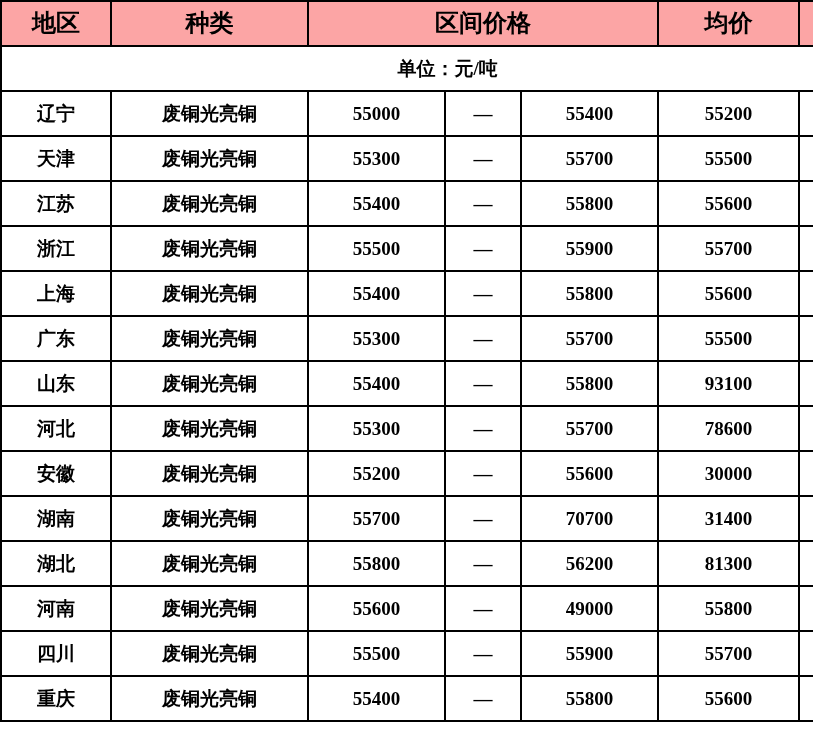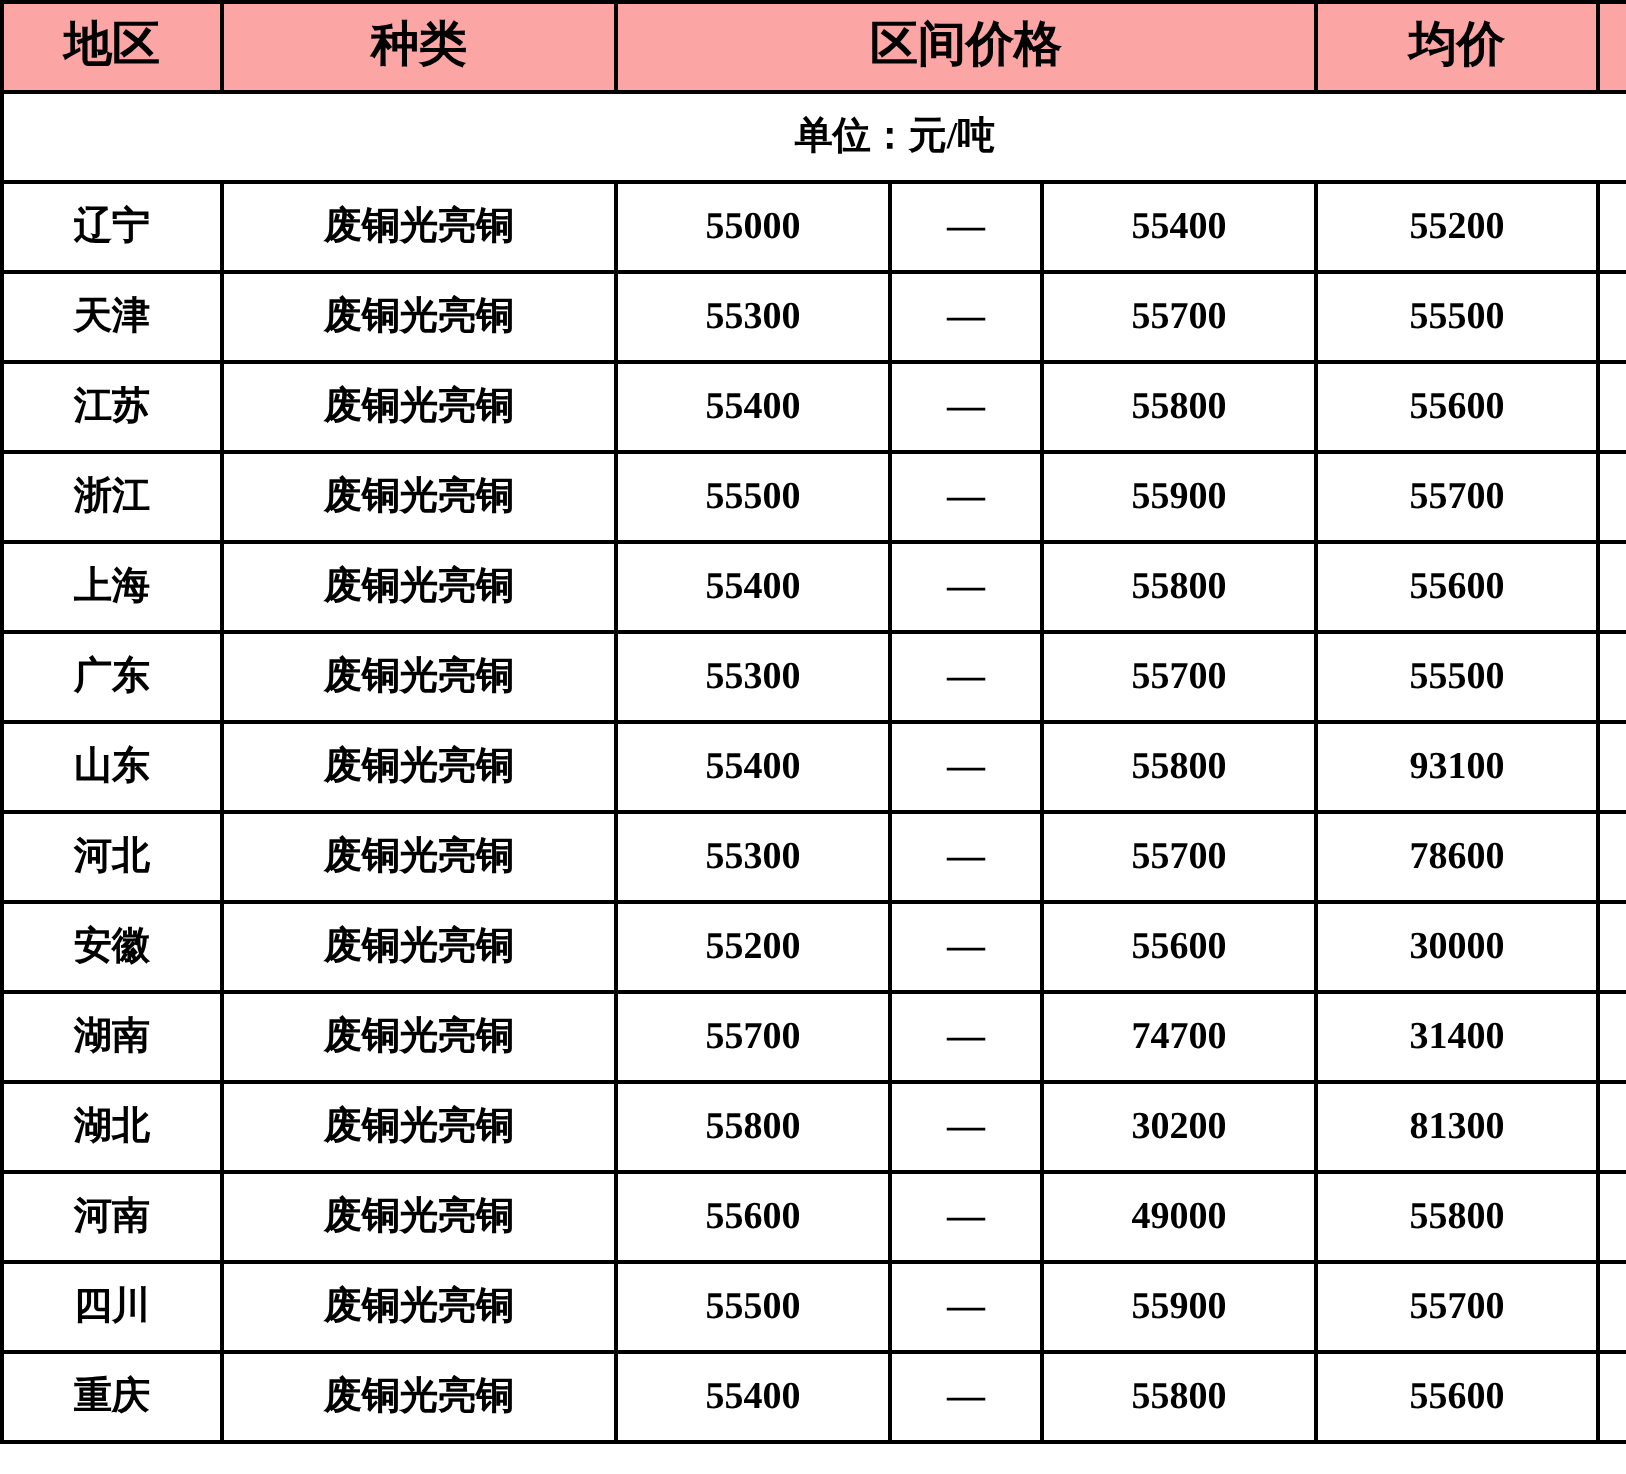--- a/index.html
+++ b/index.html
@@ -183,30 +183,30 @@
           <td class="dash-cell">—</td>
           <td>55600</td>
           <td>30000</td>
           <td>0</td>
         </tr>
         <tr>
           <td>湖南</td>
           <td>废铜光亮铜</td>
           <td>55700</td>
           <td class="dash-cell">—</td>
-          <td>74700</td>
+          <td>70700</td>
           <td>31400</td>
           <td>0</td>
         </tr>
         <tr>
           <td>湖北</td>
           <td>废铜光亮铜</td>
           <td>55800</td>
           <td class="dash-cell">—</td>
-          <td>30200</td>
+          <td>56200</td>
           <td>81300</td>
           <td>0</td>
         </tr>
         <tr>
           <td>河南</td>
           <td>废铜光亮铜</td>
           <td>55600</td>
           <td class="dash-cell">—</td>
           <td>49000</td>
           <td>55800</td>

